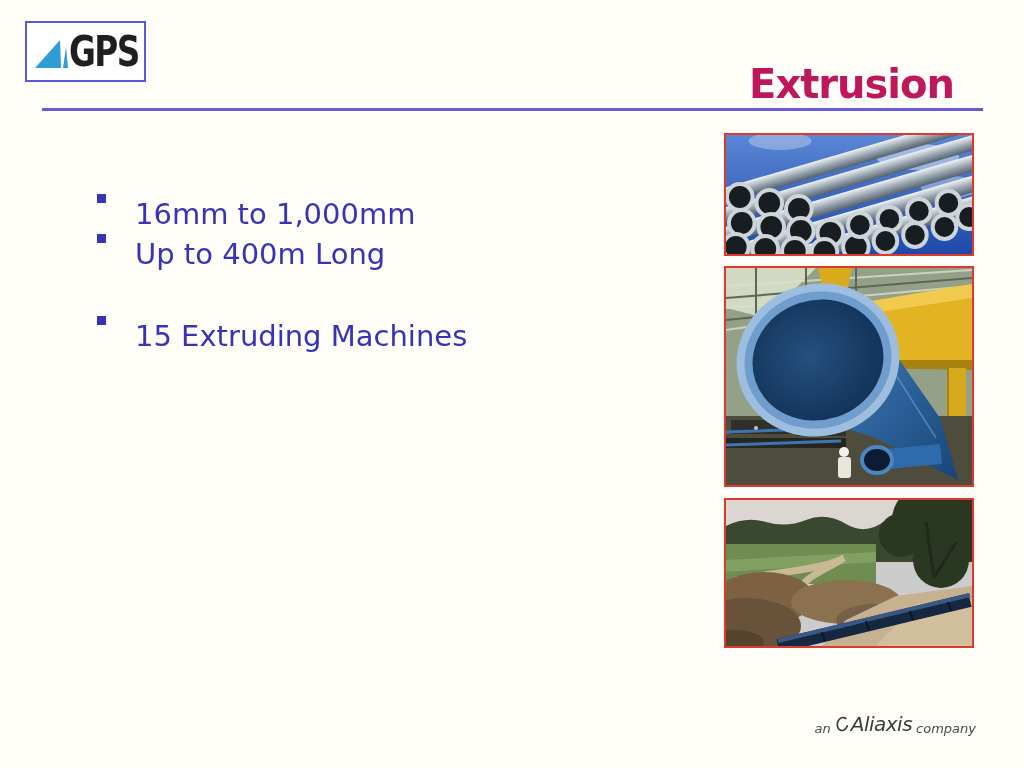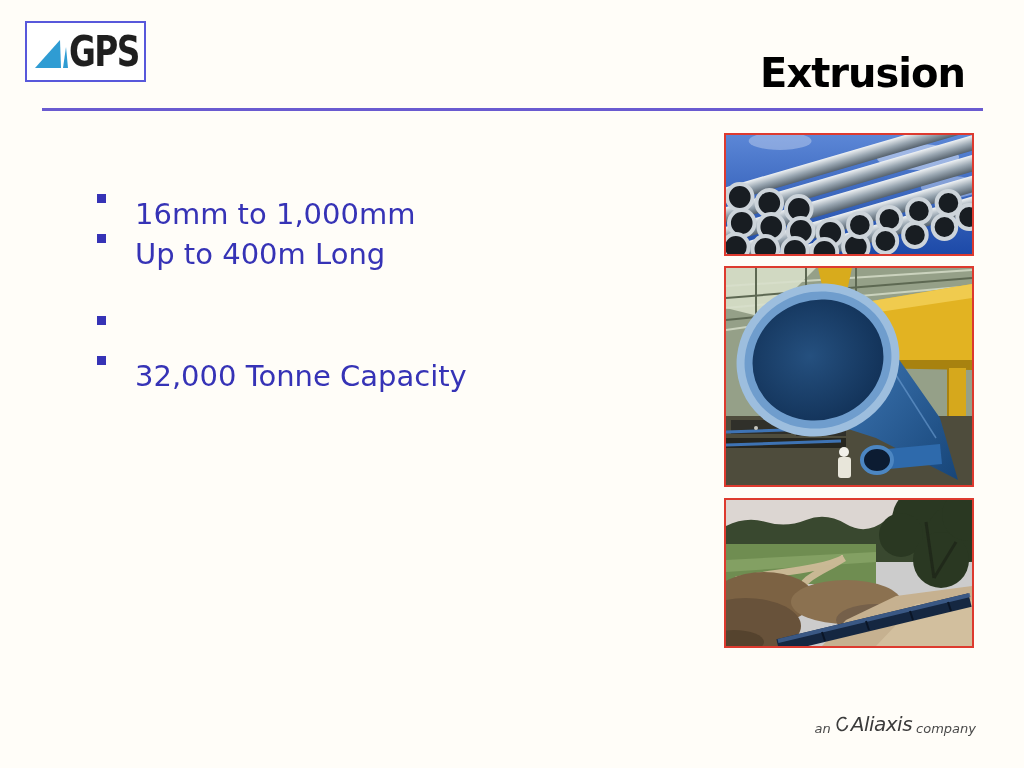--- a/index.html
+++ b/index.html
@@ -19,22 +19,22 @@
   }
   .gps-tri{width:33px;height:30px;flex:0 0 auto;margin-top:3px;}
   .gps-text{
     font-size:42px;font-weight:bold;color:#1f1f1f;letter-spacing:-2px;
     transform:scaleX(.78);transform-origin:left center;line-height:1;
     margin-left:1px;white-space:nowrap;
   }
 
   
   .title{
-    position:absolute;top:50px;right:56px;margin:3px;
-    font-size:40px;font-weight:bold;letter-spacing:-1px;color:#000000;
+    position:absolute;top:50px;right:56px;margin:14px;
+    font-size:40px;font-weight:bold;letter-spacing:-1px;color:#be185d;
     line-height:1;white-space:nowrap;
   }
   .divider{
     position:absolute;left:42px;top:108px;width:941px;height:3px;
     background:#6a5bd0;
   }
 
   
   .bullets{
     position:absolute;left:97px;top:194px;margin:0;padding:0;list-style:none;
@@ -84,24 +84,21 @@
     <li class="bullet-row">
       <span class="sq"></span>
       <span class="btxt">16mm to 1,000mm</span>
     </li>
     <li class="bullet-row">
       <span class="sq"></span>
       <span class="btxt">Up to 400m Long</span>
     </li>
     <li class="bullet-row gap">
       <span class="sq"></span>
-    </li>
-    <li class="bullet-row">
-      <span class="sq"></span>
-      <span class="btxt">32,000 Tonne Capacity</span>
+      <span class="btxt">15 Extruding Machines</span>
     </li>
   </ul>
 
   <figure class="photo photo1">
     <svg viewBox="0 0 250 119" preserveAspectRatio="none" aria-hidden="true">
       <defs>
         <linearGradient id="sky1" x1="0" y1="0" x2="0" y2="1">
           <stop offset="0" stop-color="#5b86d6"></stop>
             <stop offset="1" stop-color="#1d4aa8"></stop>
         </linearGradient>

